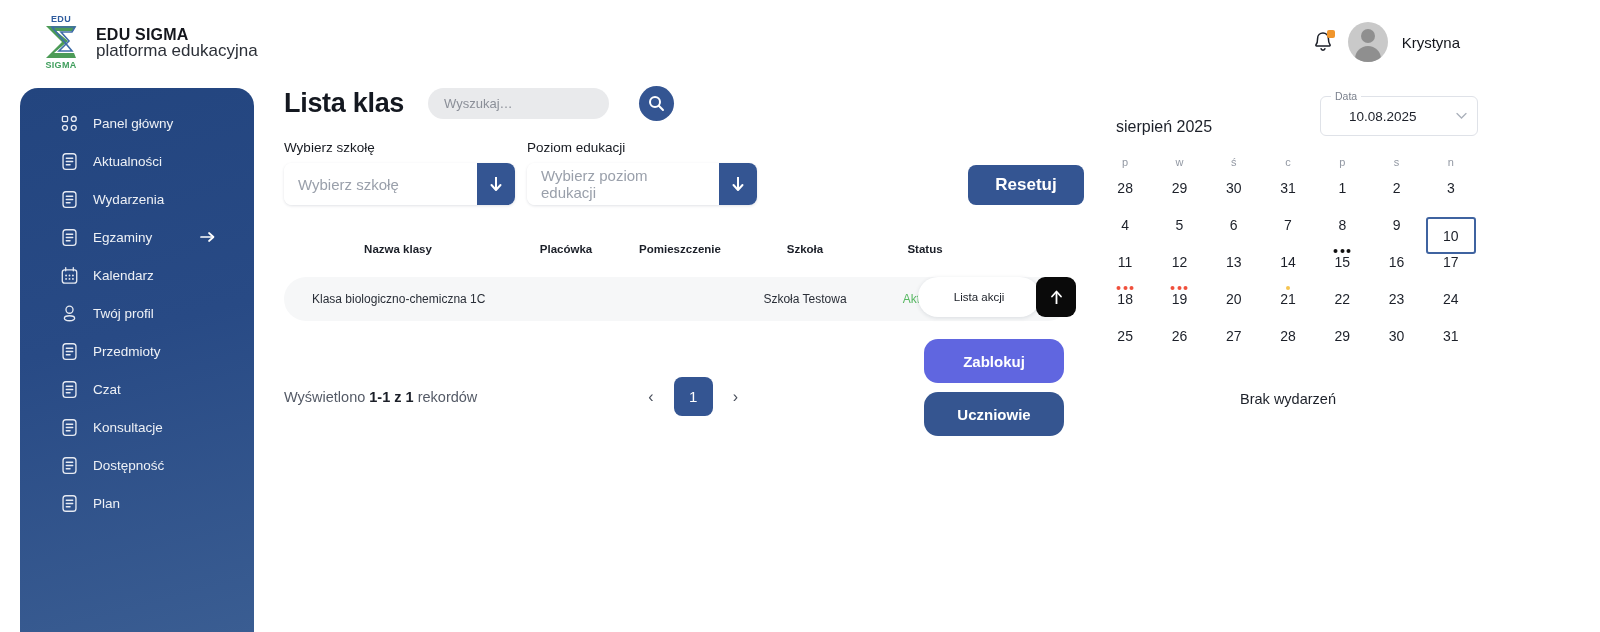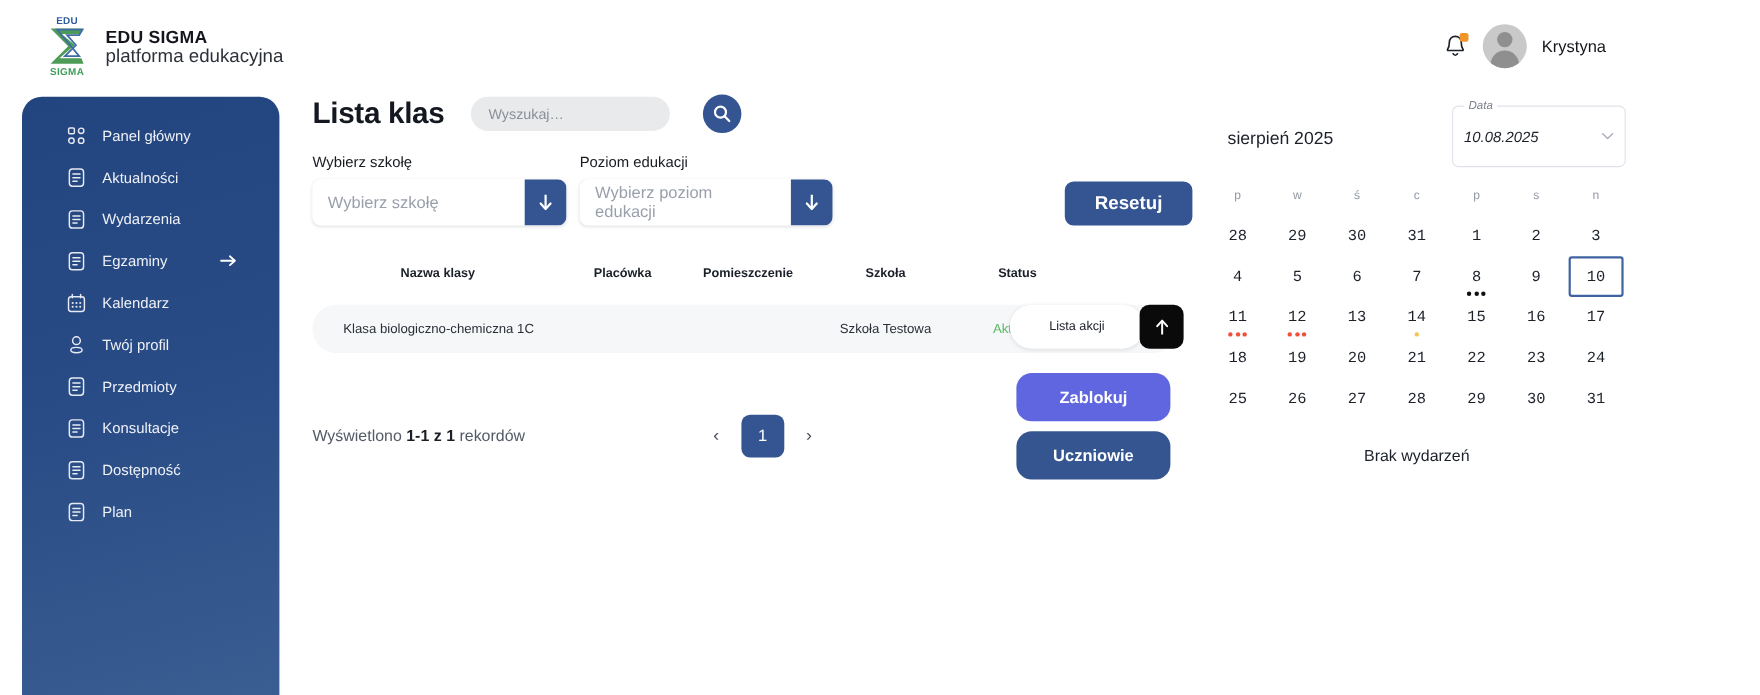--- a/index.html
+++ b/index.html
@@ -115,33 +115,33 @@
   .pager-ctrls { margin-left: auto; display: flex; align-items: center; gap: 14px; }
   .pg-arrow { background: none; border: 0; font-size: 16px; color: #4a5costume; color: #4a505c;
     cursor: pointer; padding: 2px 6px; font-family: "Liberation Sans", sans-serif; }
   .pg-num { width: 39px; height: 39px; border: 0; border-radius: 8px; background: #345592;
     color: #fff; font-size: 15px; cursor: pointer; font-family: "Liberation Sans", sans-serif; }
 
   
   .cal { position: absolute; left: 1098px; top: 96px; width: 380px; }
   .cal-head { display: flex; align-items: flex-start; }
   .cal-month { font-size: 16px; color: #1c2029; margin-top: 22px; margin-left: 18px; }
-  .date-field { margin-left: auto; position: relative; width: 158px; height: 56px;
+  .date-field { margin-left: auto; position: relative; width: 158px; height: 40px;
     border: 1px solid #dfe2e8; border-radius: 6px; display: flex; align-items: center;
-    padding: 0 10px; background: #fff; cursor: pointer; font-style: italic; }
+    padding: 0 28px; background: #fff; cursor: pointer; }
   .date-legend { position: absolute; top: -7px; left: 10px; background: #fff; padding: 0 4px;
     font-size: 10.5px; color: #7b8characters; color: #7b818d; }
   .date-val { font-size: 13.5px; color: #1c2029; }
   .date-caret { position: absolute; right: 10px; top: 50%; transform: translateY(-50%);
     width: 11px; height: 7px; }
 
   .cal-grid { margin-top: 20px; display: grid; grid-template-columns: repeat(7, 1fr); }
   .dow { font-size: 11px; color: #9298a3; text-align: center; height: 24px; }
-  .day { height: 37px; position: relative; display: flex; align-items: center;
-    justify-content: center; font-family: Liberation Mono, monospace; }
+  .day { height: 37px; position: relative; display: flex; align-items: flex-start;
+    justify-content: center; }
   .day .n { font-size: 14px; color: #1c2029; }
   .day.sel { }
   .day.sel .n { display: flex; align-items: center; justify-content: center;
     width: 50px; height: 37px; border: 2px solid #3f63a0; border-radius: 3px; }
   .dots { position: absolute; bottom: 1px; left: 50%; transform: translateX(-50%);
     display: flex; gap: 2.5px; }
   .dots i { width: 4px; height: 4px; border-radius: 50%; display: block; }
   .cal-note { margin-top: 26px; text-align: center; font-size: 14.5px; color: #1c2029; }
 </style>
 </head>
@@ -268,20 +268,31 @@
       </div>
       <div class="nav-item">
         <span>
           <svg class="nav-ico" viewBox="0 0 20 20" width="19" height="19">
             <rect x="3.2" y="1.8" width="13.6" height="16.4" rx="3" fill="none" stroke="#e6eaf2" stroke-width="1.4"></rect>
             <line x1="6.6" y1="6.6" x2="13.4" y2="6.6" stroke="#e6eaf2" stroke-width="1.4" stroke-linecap="round"></line>
             <line x1="6.6" y1="10" x2="13.4" y2="10" stroke="#e6eaf2" stroke-width="1.4" stroke-linecap="round"></line>
             <line x1="6.6" y1="13.4" x2="10.6" y2="13.4" stroke="#e6eaf2" stroke-width="1.4" stroke-linecap="round"></line>
           </svg>
         </span>
+        <span class="nav-label">Czat</span>
+      </div>
+      <div class="nav-item">
+        <span>
+          <svg class="nav-ico" viewBox="0 0 20 20" width="19" height="19">
+            <rect x="3.2" y="1.8" width="13.6" height="16.4" rx="3" fill="none" stroke="#e6eaf2" stroke-width="1.4"></rect>
+            <line x1="6.6" y1="6.6" x2="13.4" y2="6.6" stroke="#e6eaf2" stroke-width="1.4" stroke-linecap="round"></line>
+            <line x1="6.6" y1="10" x2="13.4" y2="10" stroke="#e6eaf2" stroke-width="1.4" stroke-linecap="round"></line>
+            <line x1="6.6" y1="13.4" x2="10.6" y2="13.4" stroke="#e6eaf2" stroke-width="1.4" stroke-linecap="round"></line>
+          </svg>
+        </span>
         <span class="nav-label">Konsultacje</span>
       </div>
       <div class="nav-item">
         <span>
           <svg class="nav-ico" viewBox="0 0 20 20" width="19" height="19">
             <rect x="3.2" y="1.8" width="13.6" height="16.4" rx="3" fill="none" stroke="#e6eaf2" stroke-width="1.4"></rect>
             <line x1="6.6" y1="6.6" x2="13.4" y2="6.6" stroke="#e6eaf2" stroke-width="1.4" stroke-linecap="round"></line>
             <line x1="6.6" y1="10" x2="13.4" y2="10" stroke="#e6eaf2" stroke-width="1.4" stroke-linecap="round"></line>
             <line x1="6.6" y1="13.4" x2="10.6" y2="13.4" stroke="#e6eaf2" stroke-width="1.4" stroke-linecap="round"></line>
           </svg>

